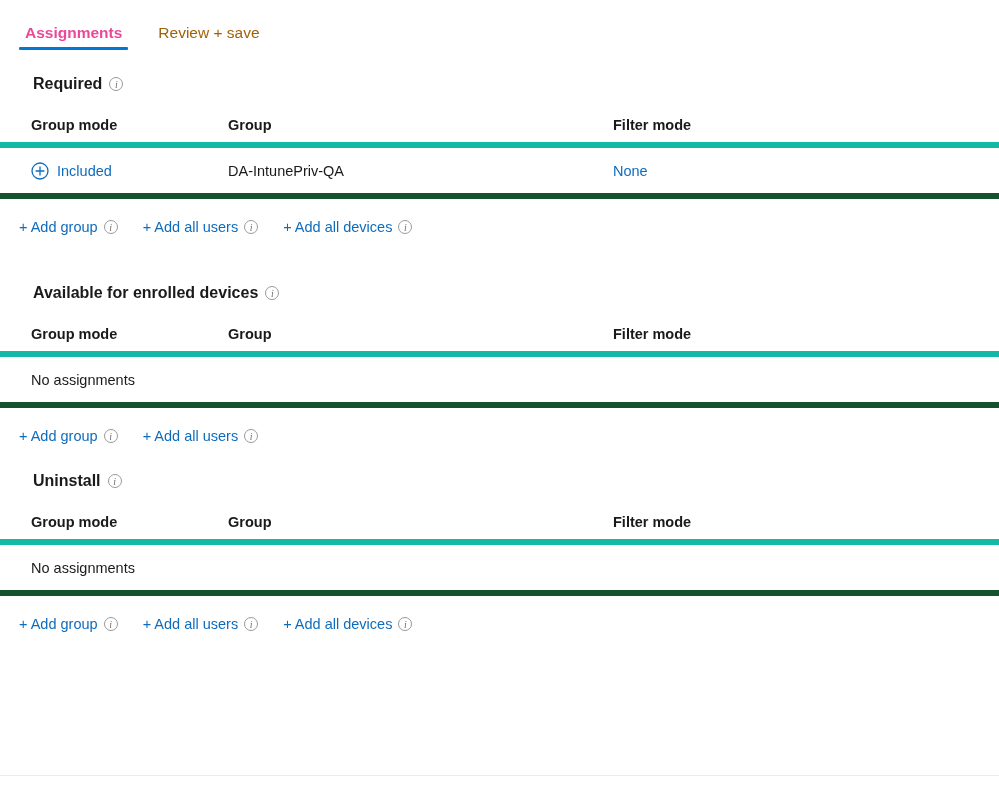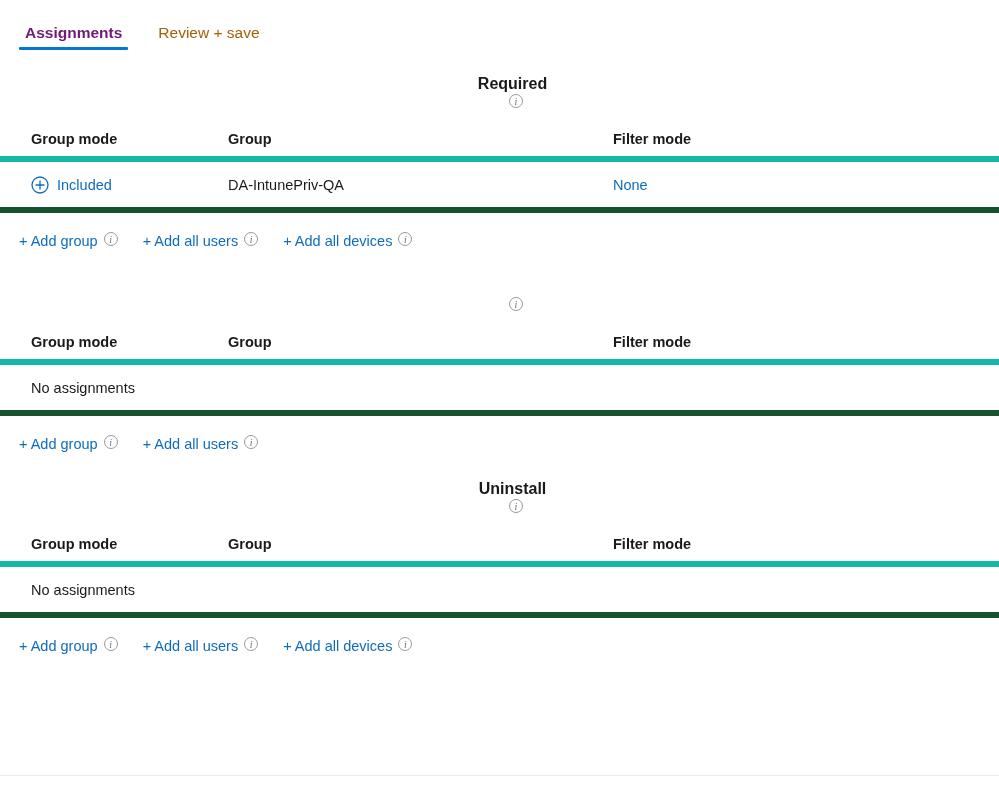--- a/index.html
+++ b/index.html
@@ -30,21 +30,21 @@
     font-size: 15.5px;
     padding: 0 6px 12px 6px;
     margin-right: 24px;
     color: #a16207;
     cursor: pointer;
     white-space: nowrap;
     line-height: 19px;
   }
   .tab.active {
     font-weight: 700;
-    color: #701a75;
+    color: #ec4899;
   }
   .tab.active::after {
     content: "";
     position: absolute;
     left: 0;
     right: 0;
     bottom: 4px;
     height: 3px;
     background: #0078d4;
     border-radius: 1px;
@@ -55,21 +55,20 @@
     padding: 0;
   }
   .section-title {
     display: flex;
     align-items: center;
     font-size: 16px;
     font-weight: 700;
     color: #1b1a19;
     padding-left: 33px;
     line-height: 20px;
-    flex-direction: column;
   }
   .section-title .title-text { margin-right: 7px; }
 
   
   .info-icon {
     display: inline-flex;
     align-items: center;
     justify-content: center;
     width: 14px;
     height: 14px;
@@ -141,20 +140,21 @@
   .actions {
     display: flex;
     align-items: center;
     flex-wrap: wrap;
     padding-left: 19px;
     font-size: 14.5px;
     line-height: 18px;
   }
   .action {
     display: inline-flex;
+    align-items: center;
     color: #0f6cbd;
     cursor: pointer;
     white-space: nowrap;
   }
   .action .action-label { margin-right: 6px; }
   .action + .action { margin-left: 25px; }
 
   .bottom-rule {
     position: absolute;
     left: 0;
@@ -230,20 +230,21 @@
       <span class="action-label">+ Add all devices</span>
       <span class="info-icon">
           <span>i</span>
         </span>
     </span>
   </div>
 </div>
 
 <div class="section">
   <div class="section-title" style="margin-top:47px;">
+    <span class="title-text">Available for enrolled devices</span>
     <span class="info-icon">
         <span>i</span>
       </span>
   </div>
 
   <table class="tbl" style="margin-top:23px;">
     <thead>
       <tr>
         <th class="col-mode">Group mode</th>
         <th class="col-group">Group</th>

